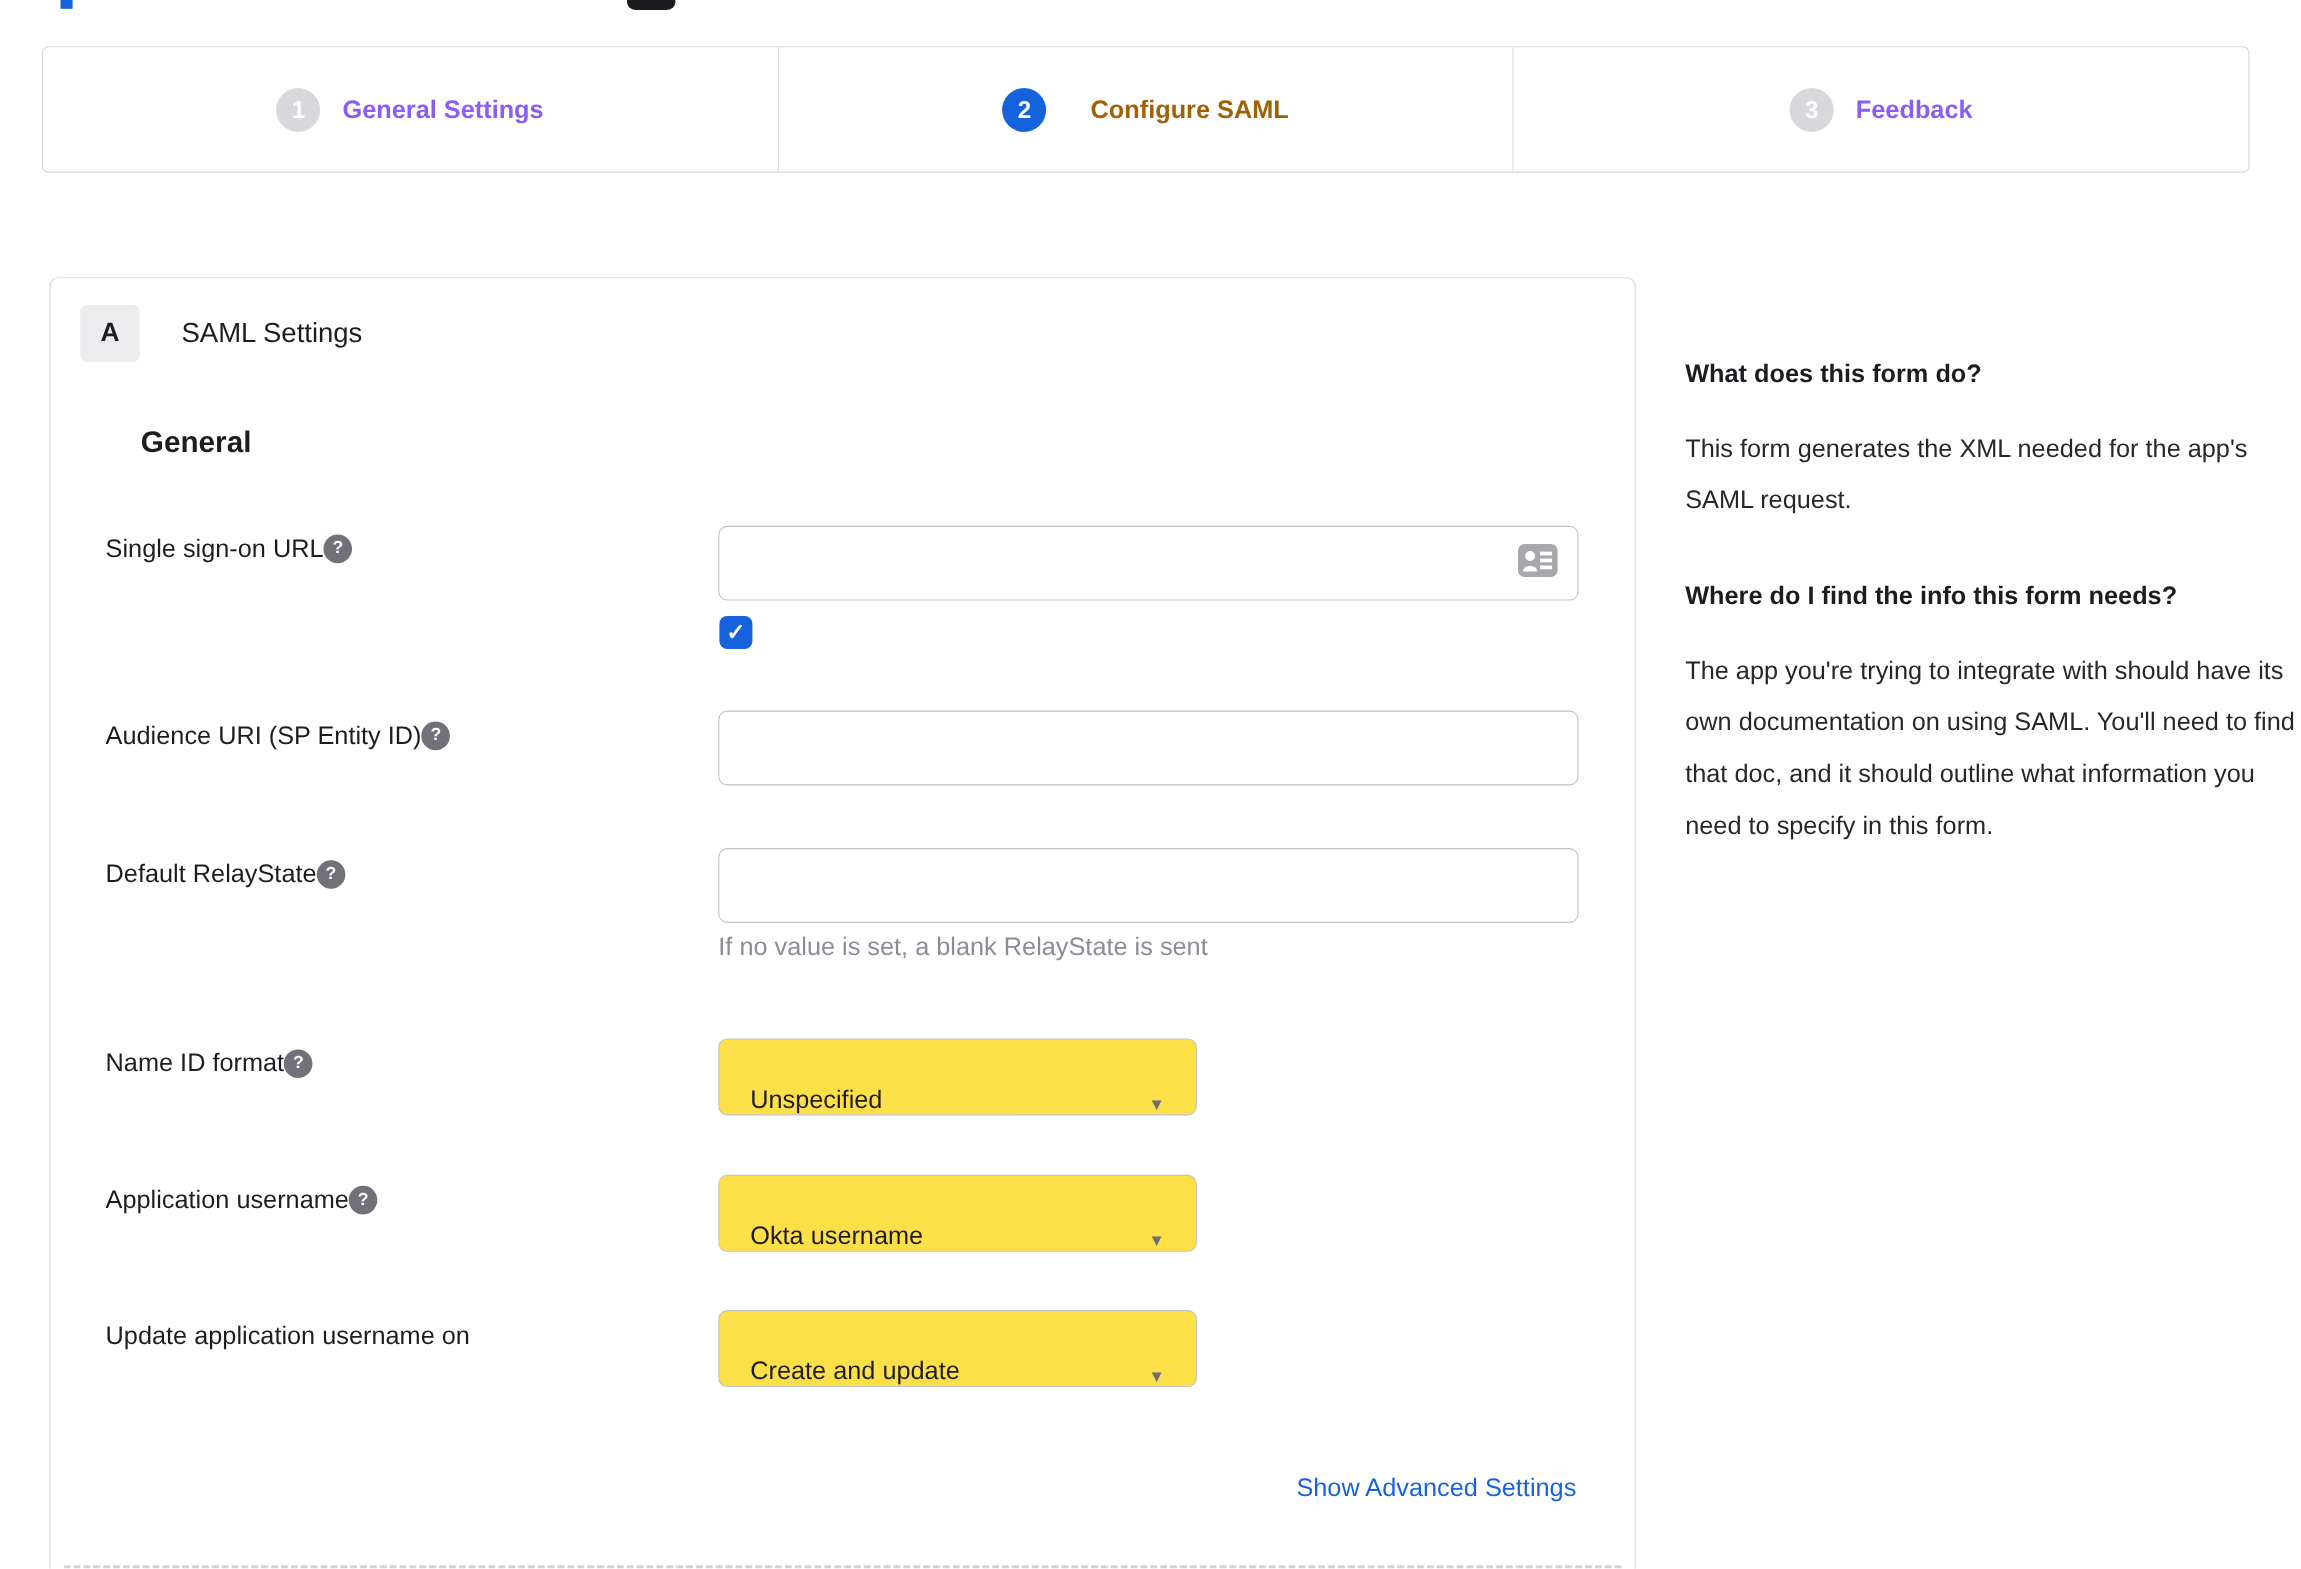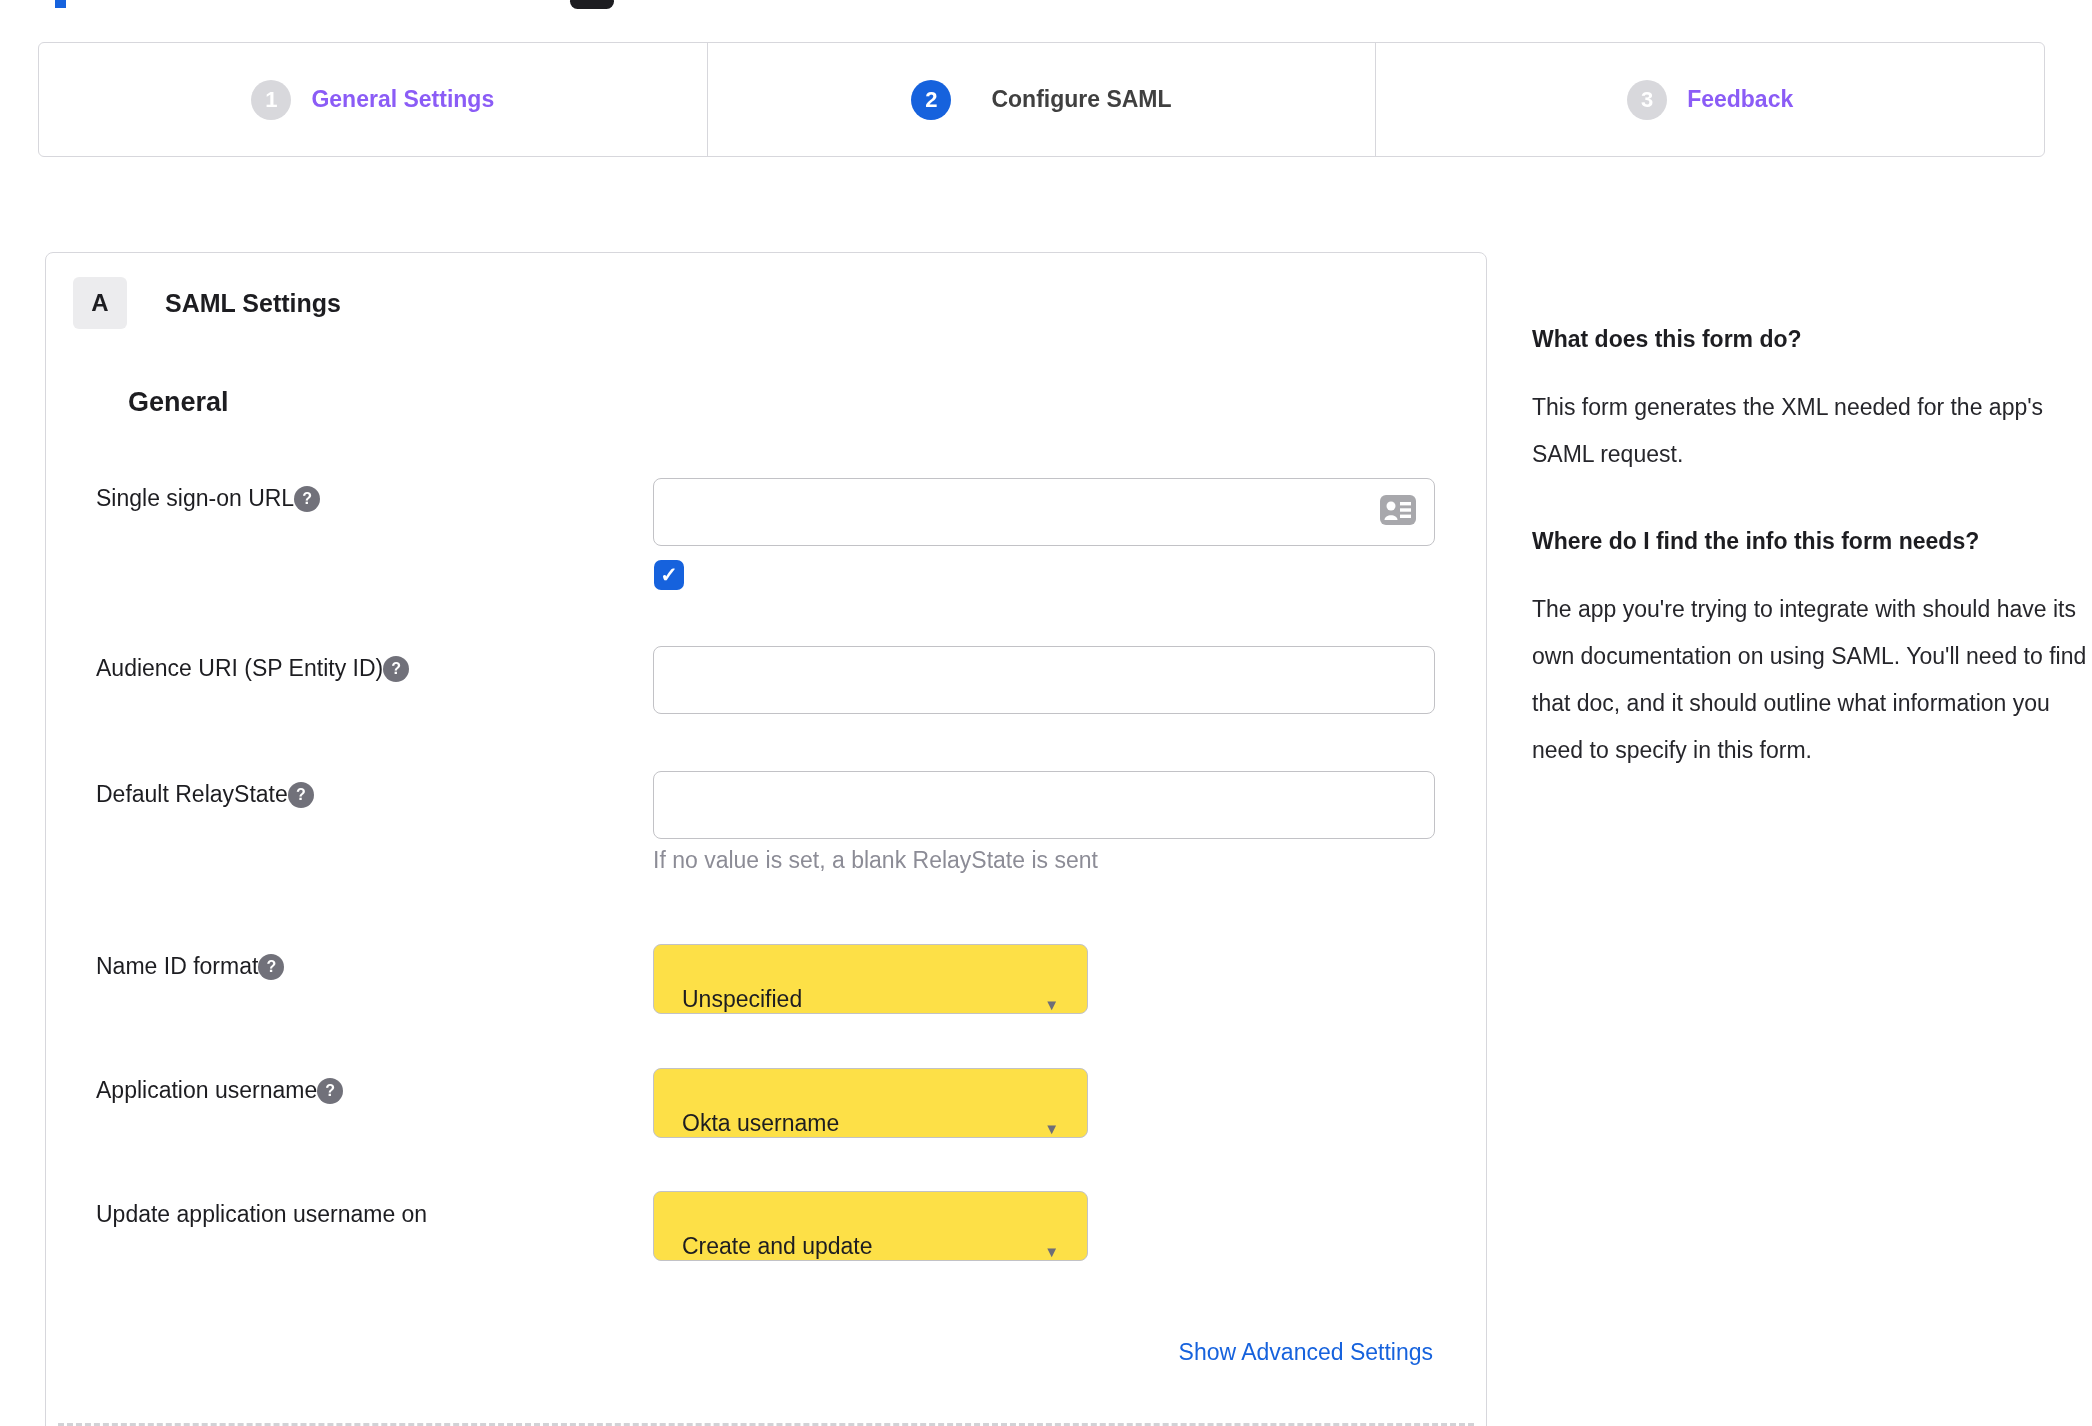--- a/index.html
+++ b/index.html
@@ -15,29 +15,29 @@
   .stepper { position:absolute; left:38px; top:42px; width:2007px; height:115px;
              border:1px solid #d7d7dc; border-radius:6px; background:#fff; display:flex; }
   .step { flex:1; display:flex; align-items:center; justify-content:center; gap:20px; }
   .step + .step { border-left:1px solid #d7d7dc; }
   .step-circle { width:40px; height:40px; border-radius:50%; display:flex; align-items:center;
                  justify-content:center; color:#fff; font-size:22px; font-weight:bold; }
   .step.inactive .step-circle { background:#d8d8dc; }
   .step.active   .step-circle { background:#1662dd; }
   .step-label { font-size:23px; font-weight:bold; }
   .step.inactive .step-label { color:#8b5cf6;text-align:right; }
-  .step.active   .step-label { color:#404040;margin-left:20px; }
+  .step.active   .step-label { color:#a16207;margin-left:20px; }
 
   
   .panel { position:absolute; left:45px; top:252px; width:1442px; height:1260px;
            border:1px solid #d7d7dc; border-radius:8px; background:#fff; }
   .panel-head { position:absolute; left:27px; top:24px; display:flex; align-items:center; gap:38px; }
   .badge-a { width:54px; height:52px; background:#ececee; border-radius:6px; display:flex;
              align-items:center; justify-content:center; font-size:24px; font-weight:bold; color:#1d1d21; }
-  .panel-title { font-size:25px; font-weight:bold; }
+  .panel-title { font-size:25px; font-weight:normal; }
   .group-heading { position:absolute; left:50px; top:134px; font-size:27px; font-weight:bold;margin-left:32px; }
 
   .row-label { position:absolute; display:flex; align-items:center; font-size:23px; color:#1d1d21; }
   .help { width:26px; height:26px; border-radius:50%; background:#71717a; color:#fff;
           font-size:16px; font-weight:bold; display:inline-flex; align-items:center;
           justify-content:center; line-height:1; }
 
   .input-wrap { position:absolute; left:607px; width:782px; height:68px; }
   .text-input { width:100%; height:100%; border:1px solid #c2c2c6; border-radius:8px;
                 background:#fff; font-size:23px; padding:0 24px; color:#1d1d21; outline:none; }

